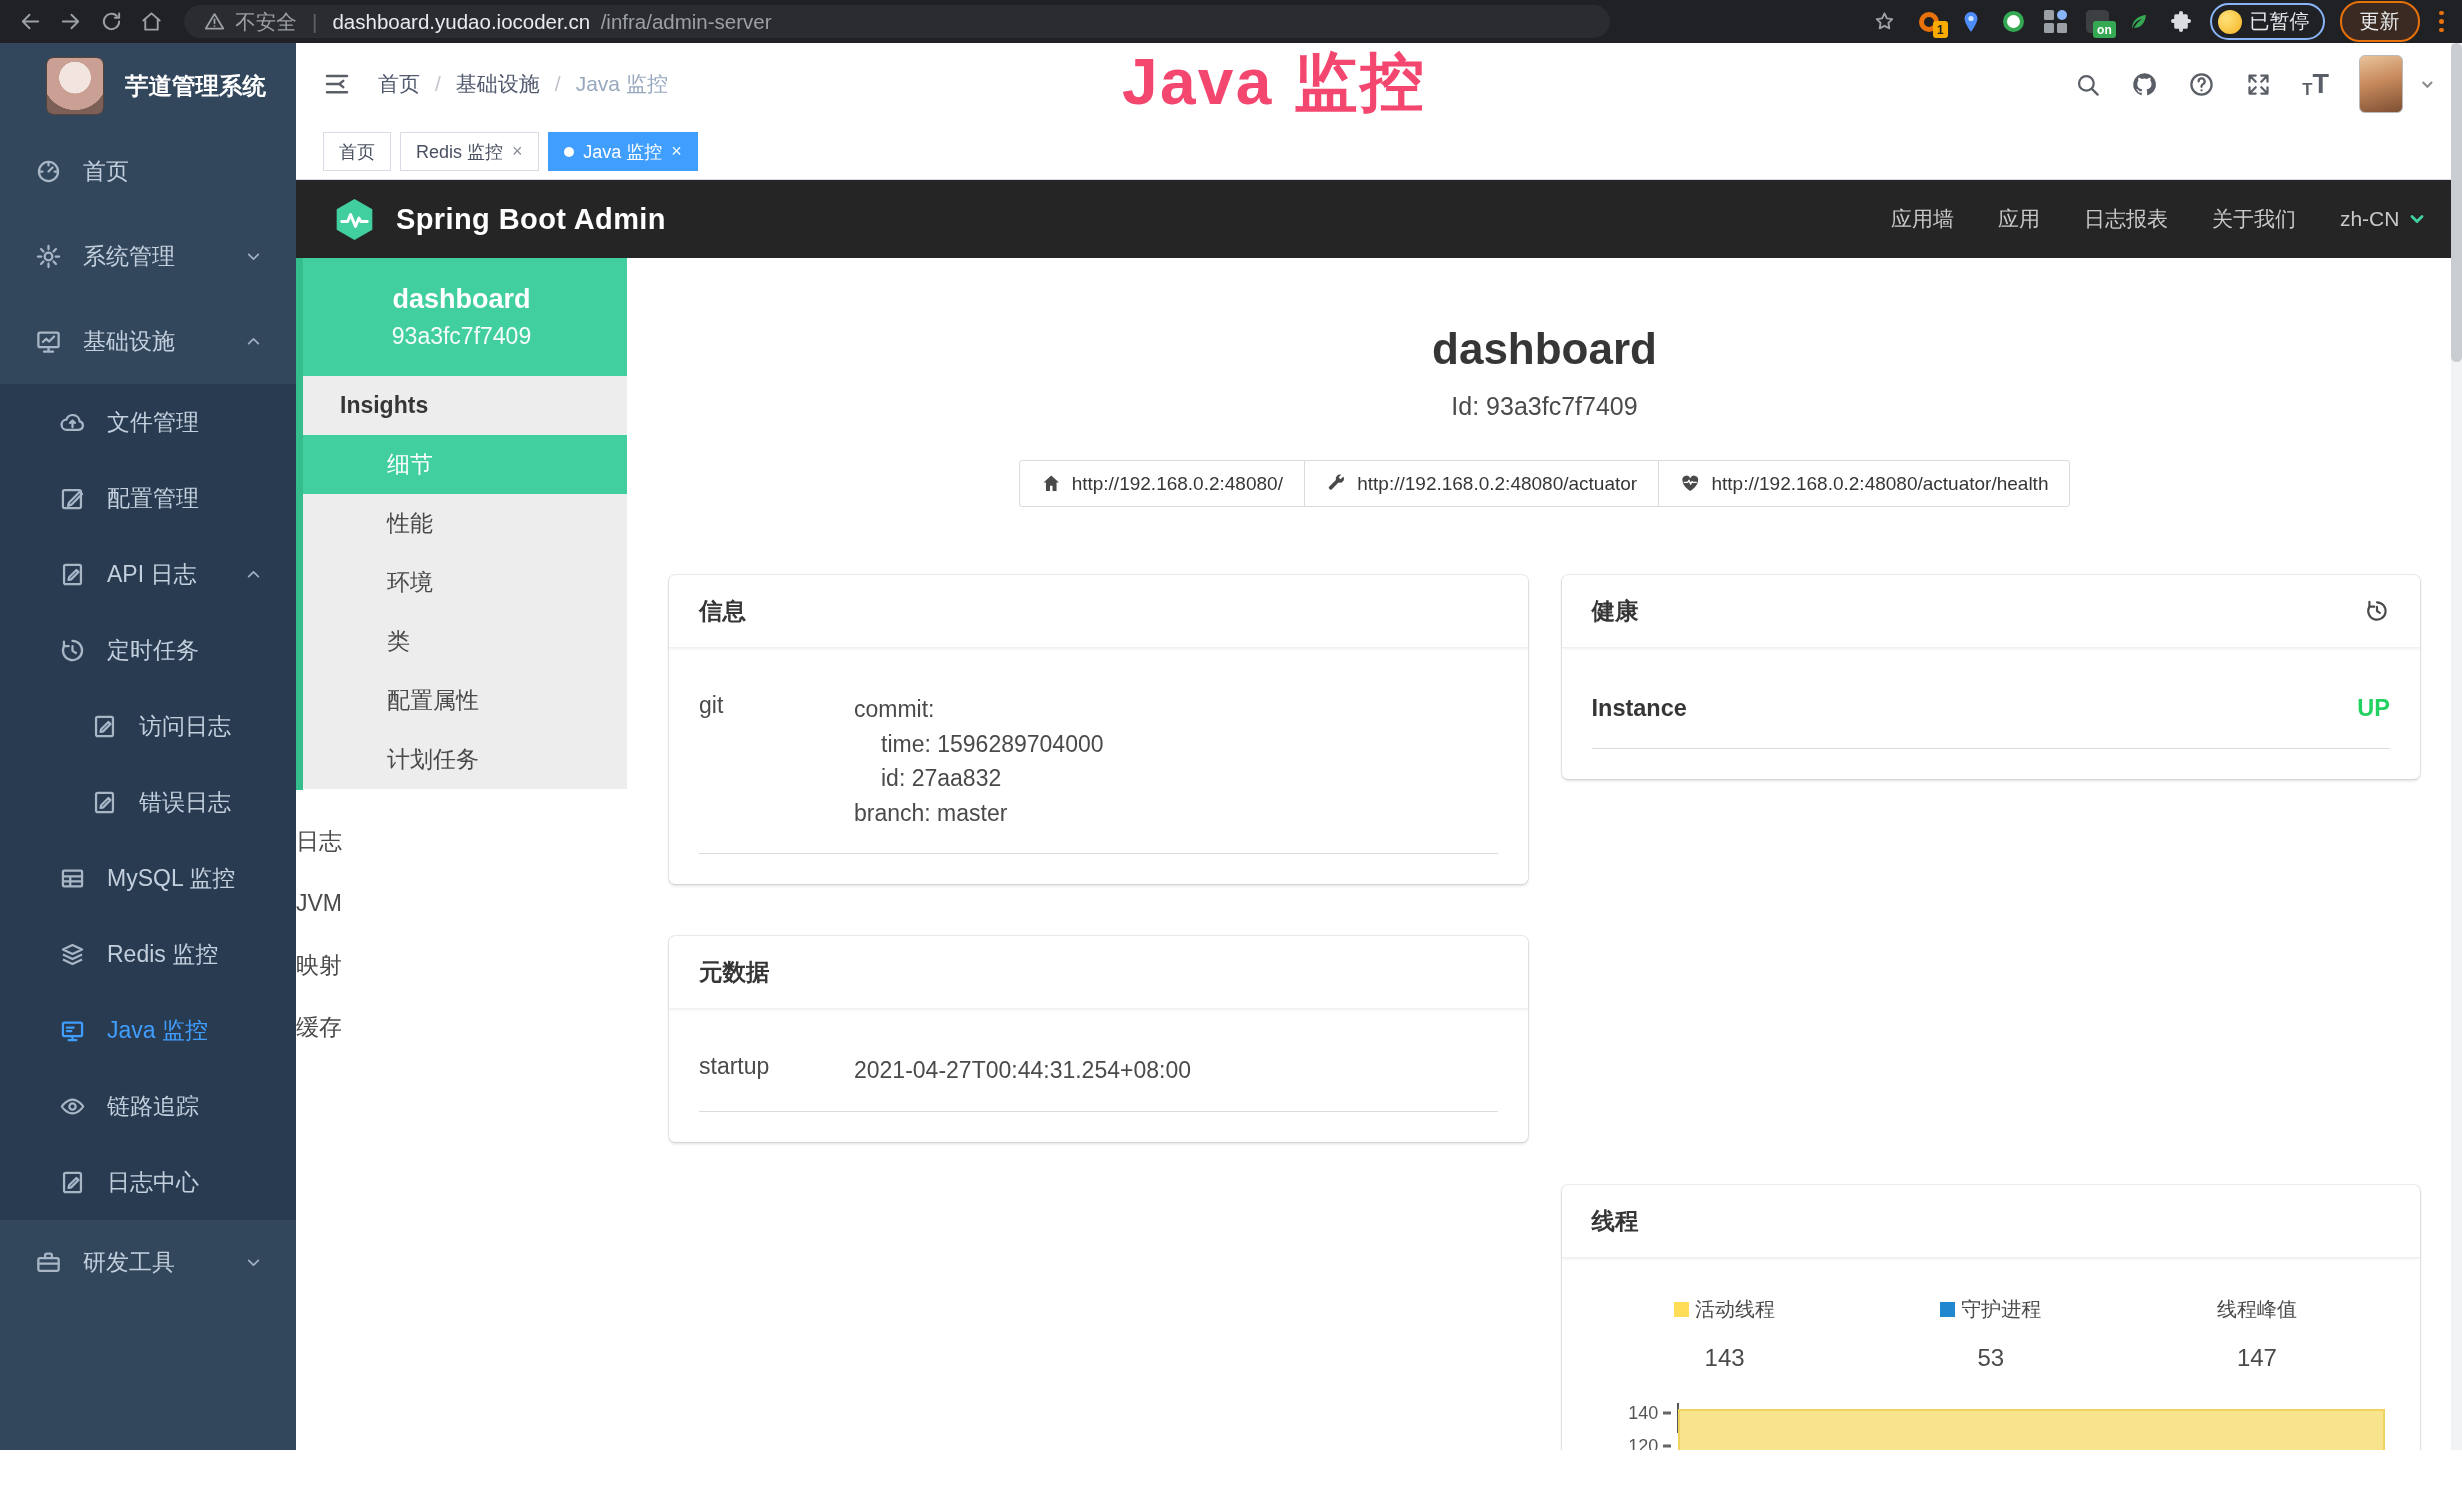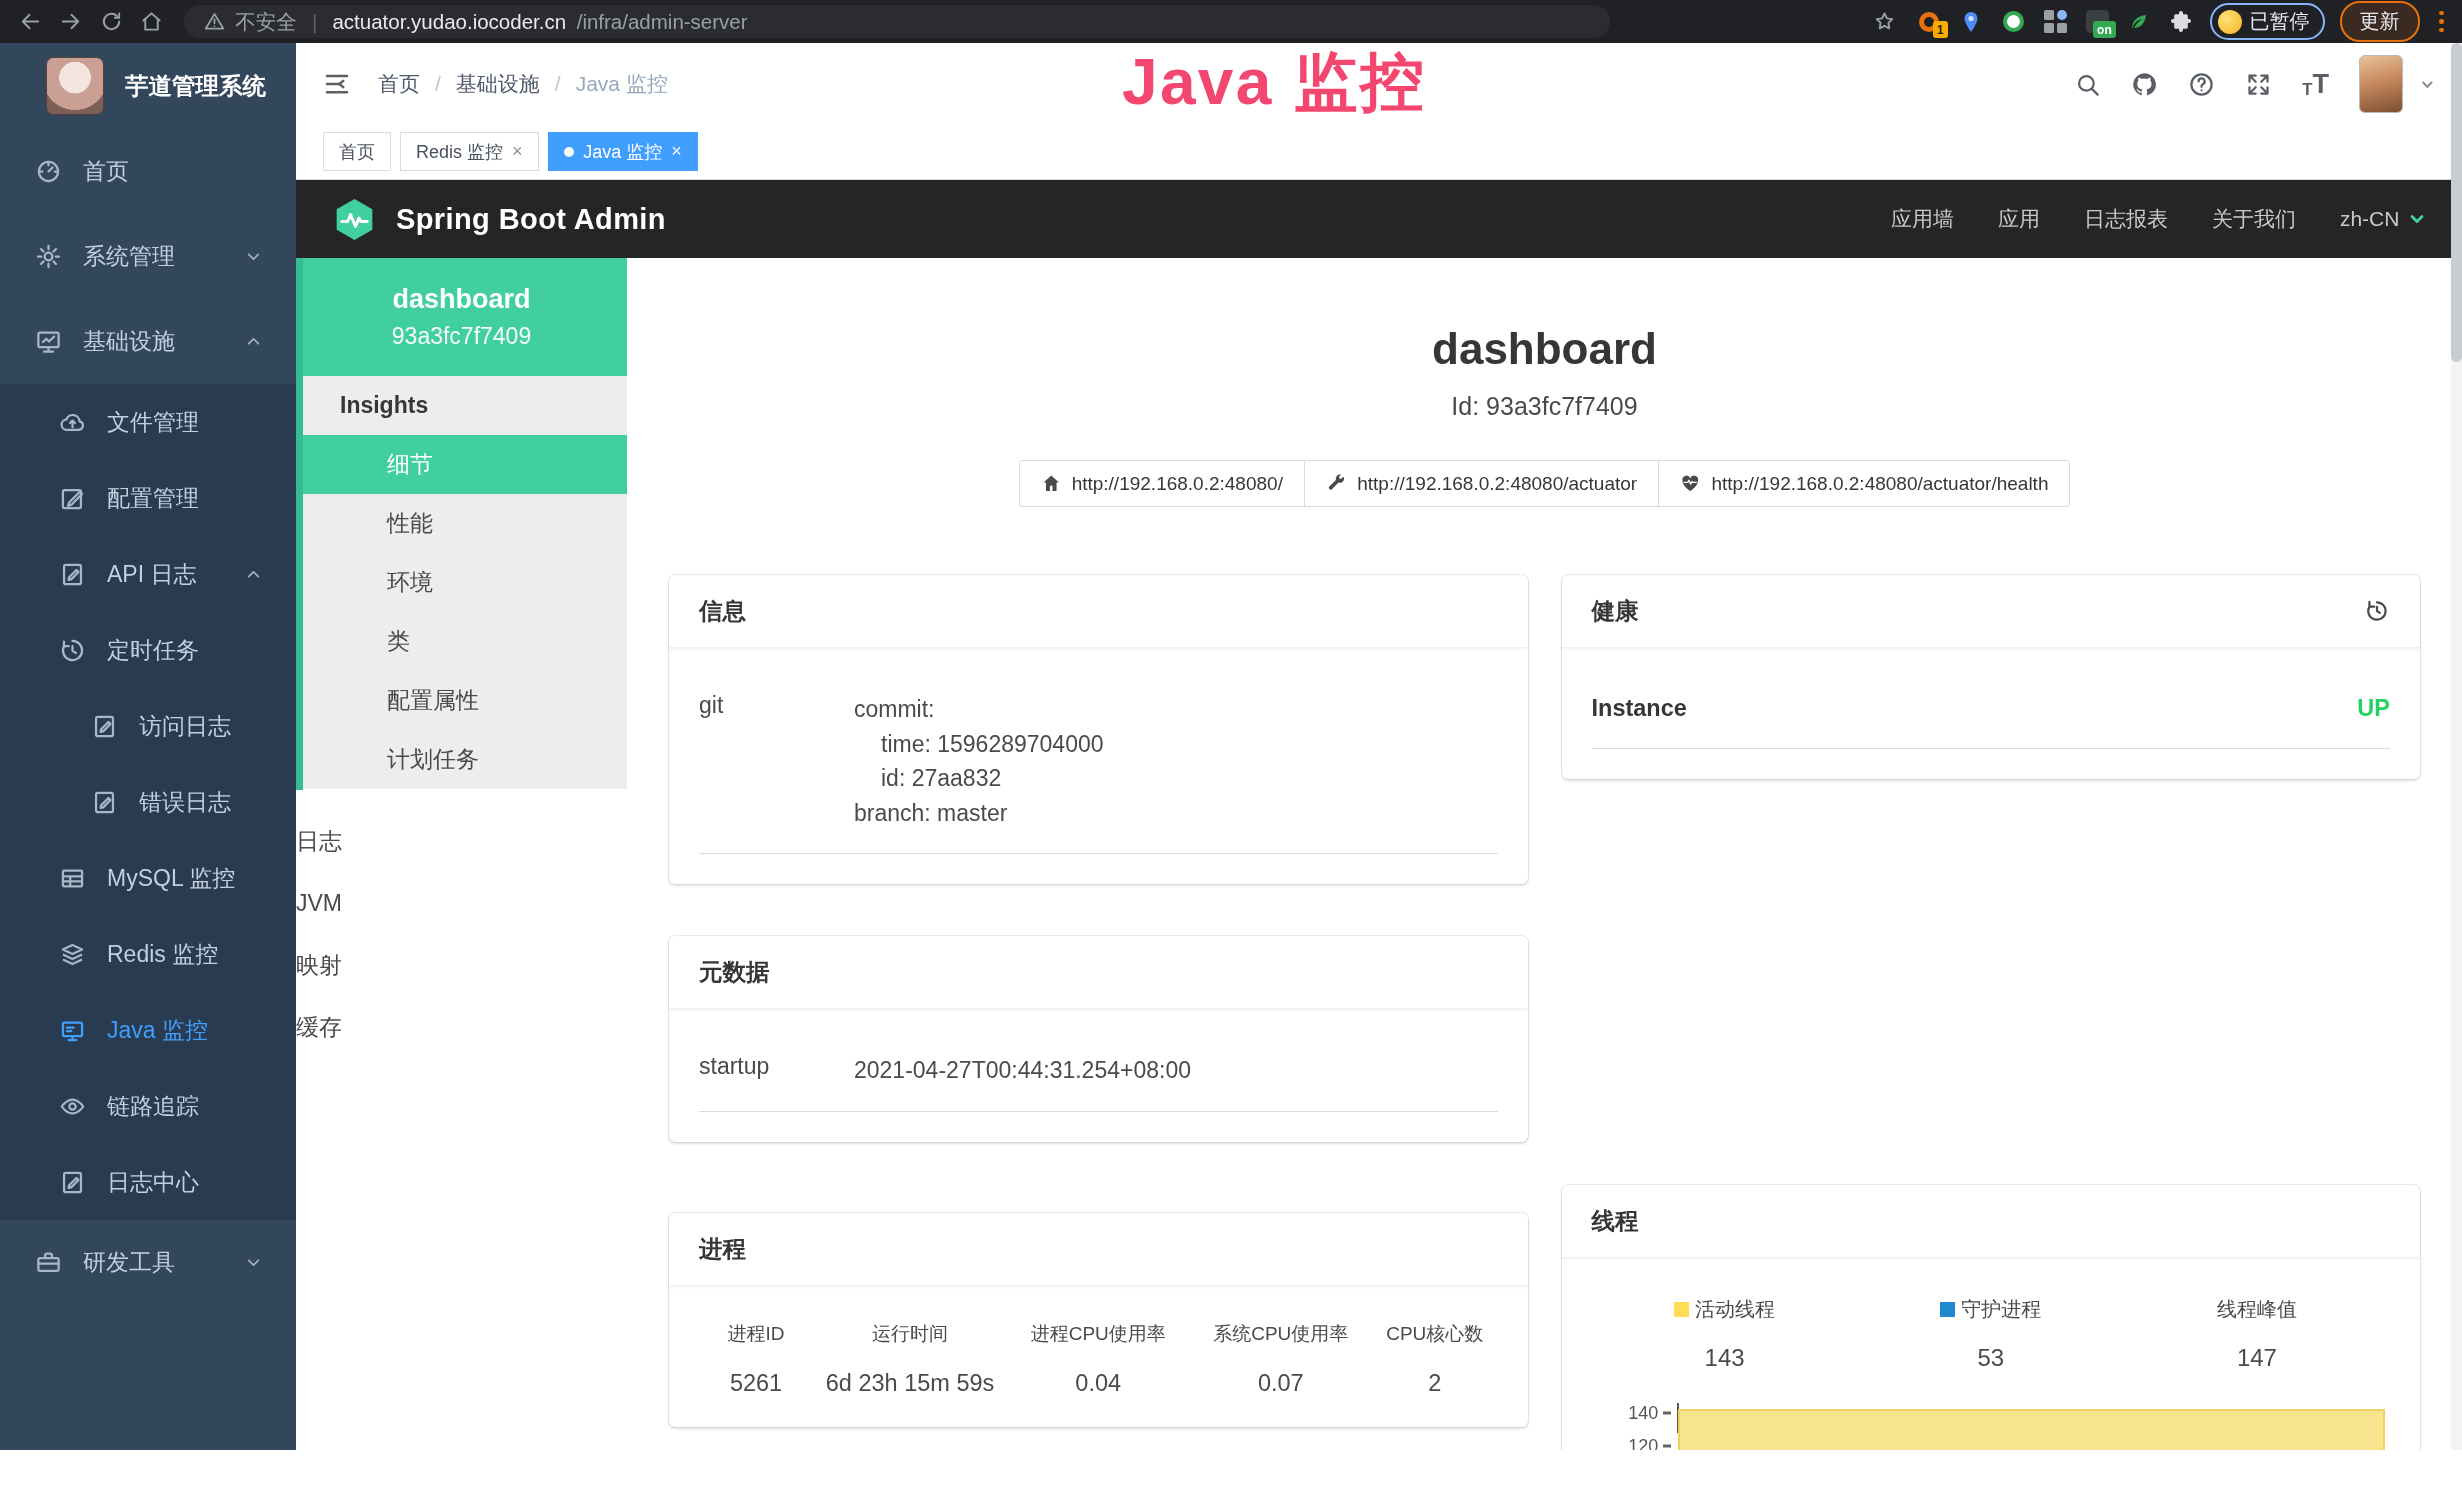--- a/index.html
+++ b/index.html
@@ -197,21 +197,21 @@
     <div class="omnibox">
       <span class="omni-warn">
         <svg viewBox="0 0 24 24" fill="none" stroke="currentColor" stroke-width="2" stroke-linecap="round" stroke-linejoin="round">
             <path d="M12 3.5L22 20H2z"></path>
             <path d="M12 9.5v4.5"></path>
             <path d="M12 17.2h.01"></path>
           </svg>
       </span>
       <span>不安全</span>
       <span class="omni-sep">|</span>
-      <span class="omni-domain">actuator.yudao.iocoder.cn</span>
+      <span class="omni-domain">dashboard.yudao.iocoder.cn</span>
       <span class="omni-path">/infra/admin-server</span>
     </div>
     <div class="browser-right">
       <span class="bnav">
         <svg viewBox="0 0 24 24" fill="none" stroke="currentColor" stroke-width="2" stroke-linejoin="round">
             <path d="M12 3.6l2.5 5.1 5.6.8-4 4 .9 5.6-5-2.6-5 2.6.9-5.6-4-4 5.6-.8z"></path>
           </svg>
       </span>
       <span class="ext">
         <span class="ring-orange"></span>
@@ -611,37 +611,20 @@
               <div class="card meta">
                 <div class="card-head">元数据</div>
                 <div class="card-body">
                   <div class="kv-row">
                     <span class="kv-label">startup</span>
                     <span class="kv-value">2021-04-27T00:44:31.254+08:00</span>
                   </div>
                 </div>
               </div>
 
-              <div class="card proc">
-                <div class="card-head">进程</div>
-                <div class="card-body">
-                  <div class="proc-grid">
-                    <span class="proc-h">进程ID</span>
-                    <span class="proc-h">运行时间</span>
-                    <span class="proc-h">进程CPU使用率</span>
-                    <span class="proc-h">系统CPU使用率</span>
-                    <span class="proc-h">CPU核心数</span>
-                    <span class="proc-v">5261</span>
-                    <span class="proc-v">6d 23h 15m 59s</span>
-                    <span class="proc-v">0.04</span>
-                    <span class="proc-v">0.07</span>
-                    <span class="proc-v">2</span>
-                  </div>
-                </div>
-              </div>
             </div>
 
             <div class="ccol">
               <div class="card health">
                 <div class="card-head">
                   <span>健康</span>
                   <span class="hist-ic">
                     <svg viewBox="0 0 24 24" fill="none" stroke="currentColor" stroke-width="2" stroke-linecap="round" stroke-linejoin="round">
                         <path d="M12 4a8 8 0 1 1-7.2 4.4"></path>
                         <path d="M5 3.5v4.5h4.5"></path>

